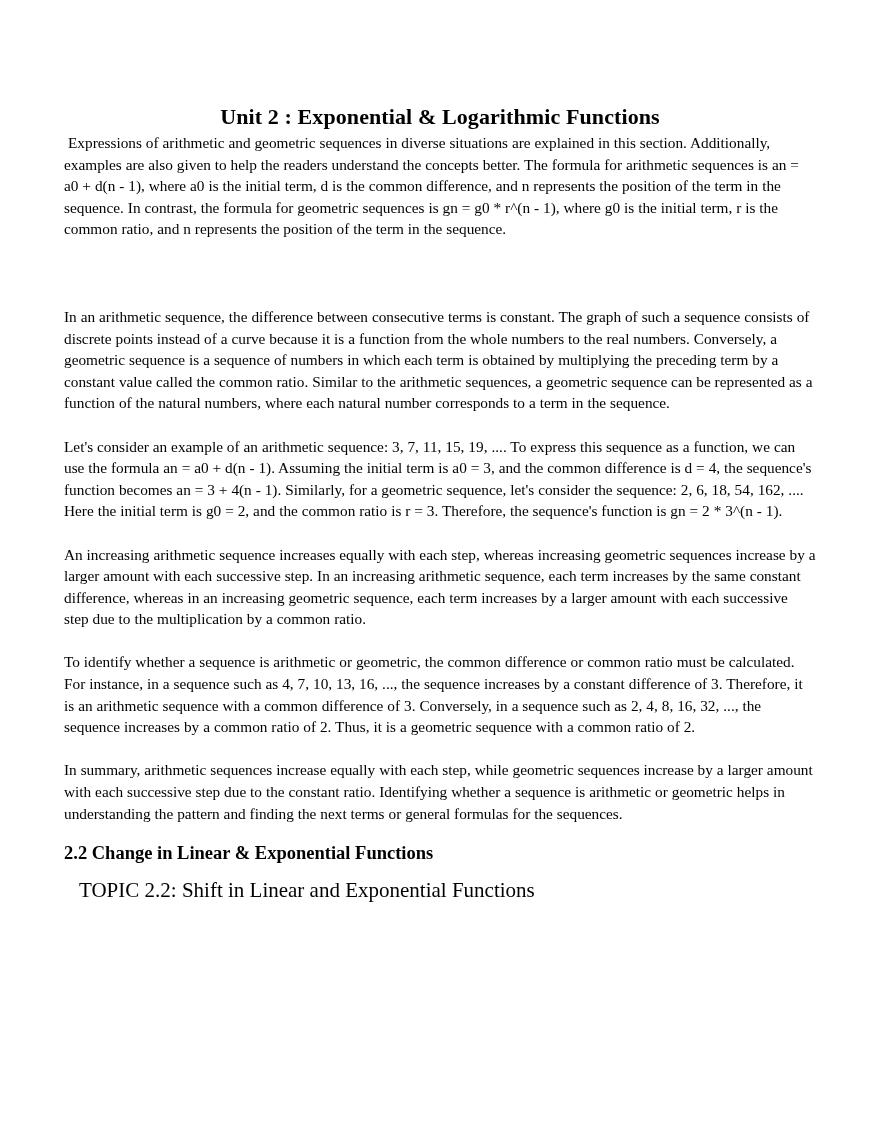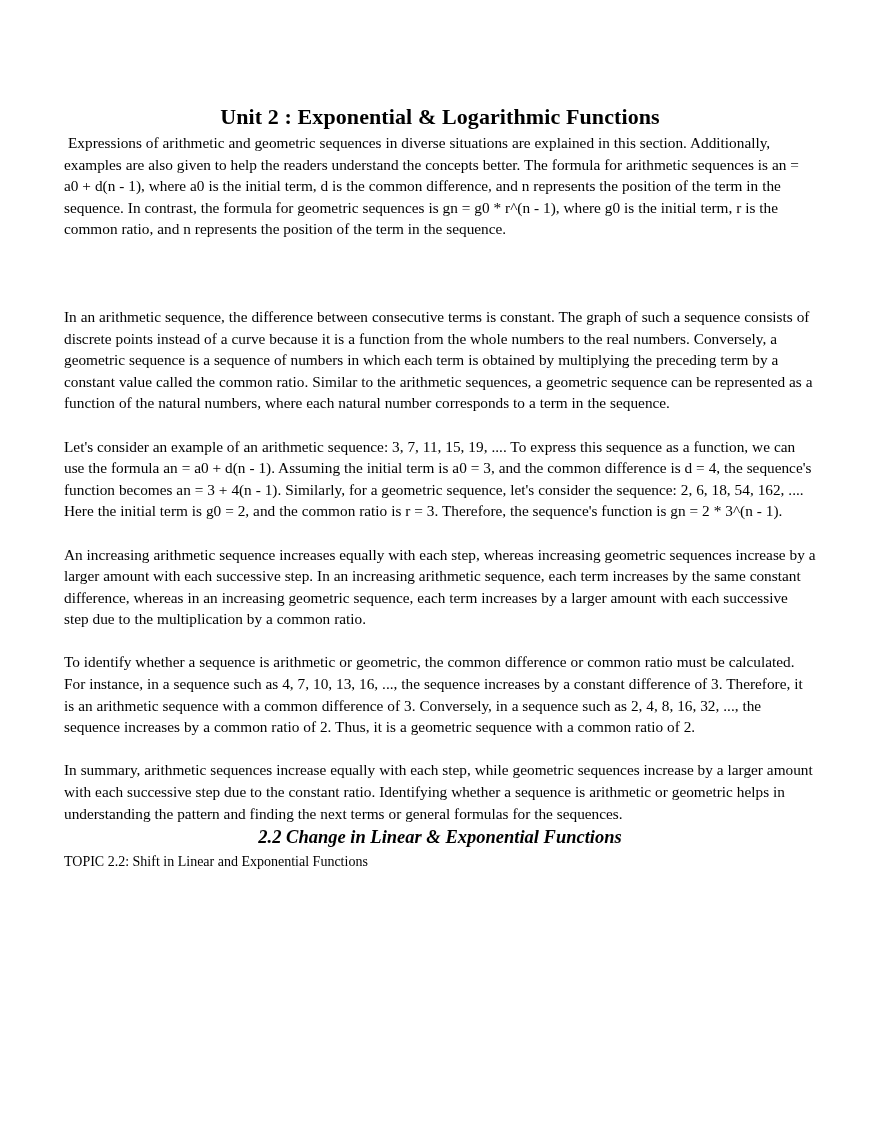--- a/index.html
+++ b/index.html
@@ -41,24 +41,22 @@
     font-size: 18.5px;
     font-weight: bold;
     font-style: italic;
     text-align: center;
     line-height: 24px;
     margin: 0 0 3px 0;
   }
   .section-heading-2 {
     font-size: 18.5px;
     font-weight: bold;
-    font-style: italic;
-    text-align: center;
     line-height: 24px;
-    margin: 1px 0 2px 0;
+    margin: 17px 0 2px 0;
   }
   p.body-text {
     font-size: 15.3px;
     line-height: 21.6px;
     margin: 0;
     text-align: left;
     word-spacing: 0.1px;
     font-family: Liberation Serif, serif;
   }
   p.body-text.first-para {
@@ -67,23 +65,23 @@
   .gap-para {
     height: 21.6px;
   }
   .gap-large {
     height: 66px;
   }
   .gap-small {
     height: 21px;
   }
   .plain-line {
-    font-size: 14px;
+    font-size: 21px;
     line-height: 21.6px;
-    margin: 0;
+    margin: 15px;
   }
 </style>
 </head>
 <body>
 
 <div class="page">
   <div class="content">
 
     <h1 class="doc-title">Unit 2 : Exponential &amp; Logarithmic Functions</h1>
 

